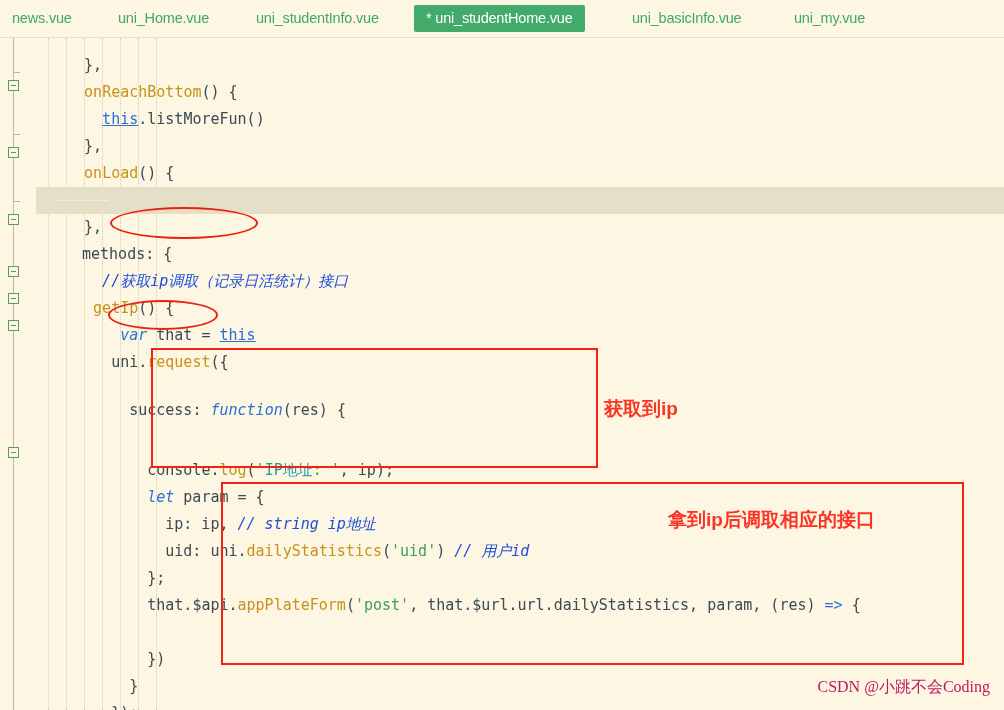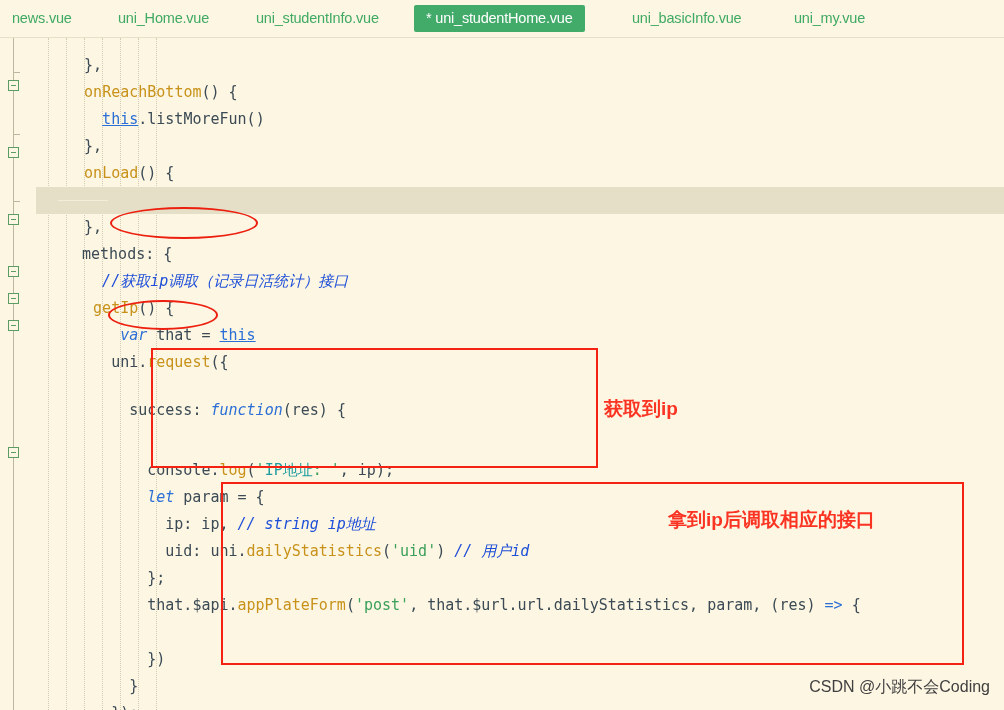--- a/index.html
+++ b/index.html
@@ -158,23 +158,23 @@
     font-weight: bold;
     white-space: nowrap;
     font-size: 19px;
   }
 
   
   #watermark {
     position: absolute;
     right: 14px;
     bottom: 12px;
-    font-family: Liberation Sans, sans-serif;
+    font-family: Liberation Serif, serif;
     font-size: 16px;
-    color: #404040;
+    color: #be185d;
     white-space: nowrap;
   }
 </style>
 </head>
 <body>
 
 <div id="app">
 
   <div id="tabbar">
       <div class="tab" style="left: 0px;">news.vue</div>

